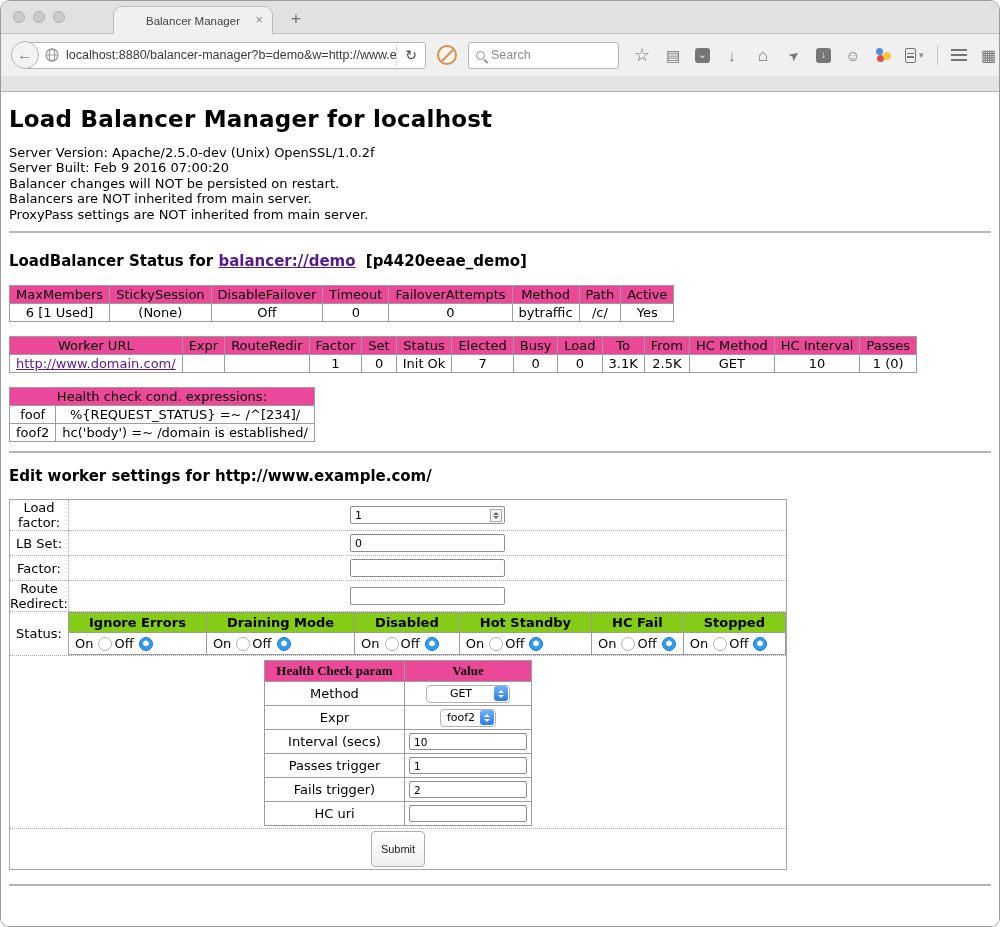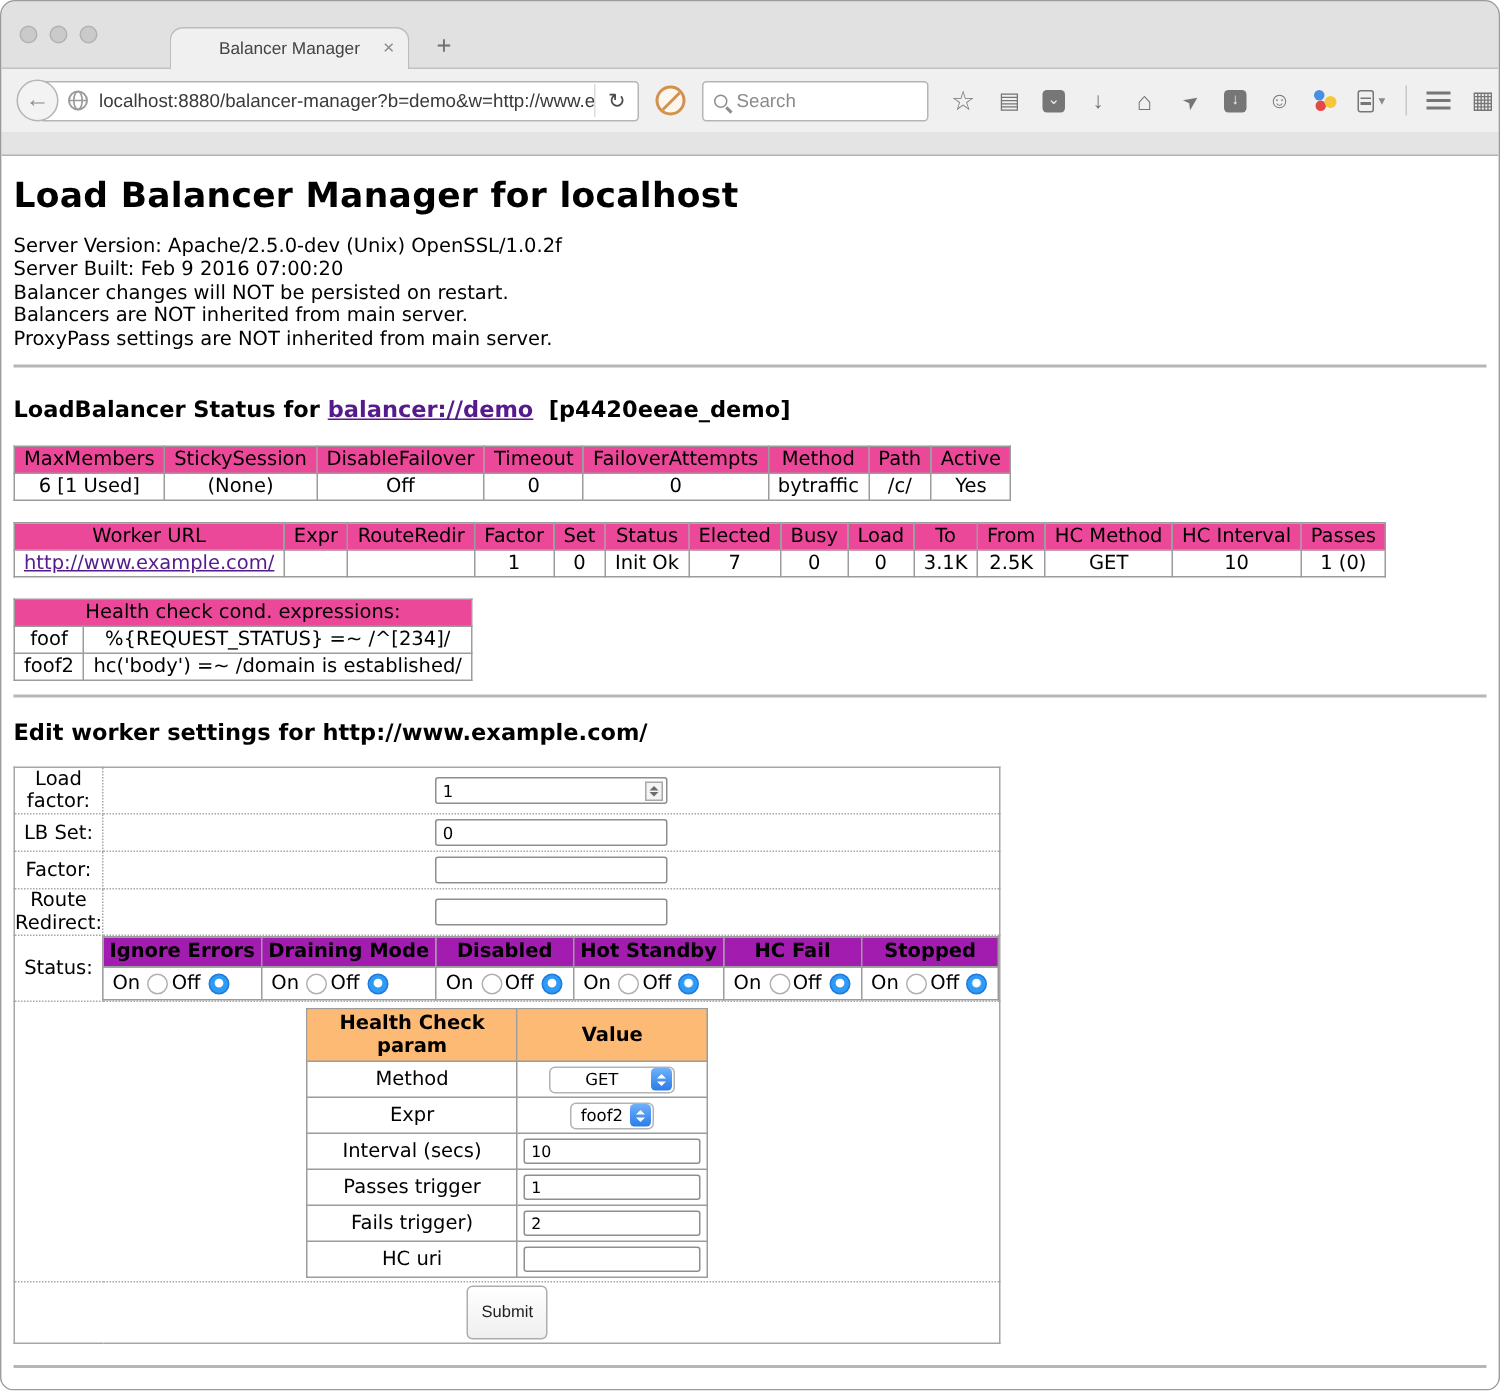--- a/index.html
+++ b/index.html
@@ -10,21 +10,21 @@
     width: 1000px; height: 927px;
     border: 1px solid #9b9b9b;
     border-radius: 10px 10px 9px 9px;
     overflow: hidden;
     background: #fff;
     position: relative;
   }
 
   
   .tabbar {
-    height: 45px; background: #e1e1e1;
+    height: 33px; background: #e1e1e1;
     border-bottom: 1px solid #c2c2c2;
     position: relative;
     display: flex; align-items: center;
     font-family: "Liberation Sans", sans-serif;
   }
   .traffic { display: flex; gap: 8px; margin-left: 12px; }
   .light { width: 12px; height: 12px; border-radius: 50%; background: #cacaca; border: 1px solid #b2b2b2; }
   .tab {
     position: absolute; left: 112px; bottom: -1px;
     width: 160px; height: 28px;
@@ -127,31 +127,31 @@
   td.fvalue { text-align: center; }
   .tinput { width: 155px; height: 18px; border: 1px solid #8e8e8e; border-radius: 2px; font-family: "DejaVu Sans", sans-serif; font-size: 11px; padding: 1px 4px; vertical-align: middle; }
   .numwrap { position: relative; display: inline-block; }
   .spinner { position: absolute; right: 3px; top: 3px; width: 12px; height: 13px; border: 1px solid #a8a8a8; background: #f4f4f4; display:flex; flex-direction:column; align-items:center; justify-content:center; gap:1px; }
   .spinner b { width: 0; height: 0; border-left: 3px solid transparent; border-right: 3px solid transparent; }
   .spin-up { border-bottom: 3px solid #6c6c6c; }
   .spin-down { border-top: 3px solid #6c6c6c; }
 
   td.status-cell { padding: 0; }
   table.status { border-collapse: collapse; font-size: 13px; margin-left: -1px; }
-  table.status th { background: #a21caf; border: 1px solid #9c9c9c; padding: 2px 4px; white-space: nowrap; }
+  table.status th { background: #84cc16; border: 1px solid #9c9c9c; padding: 2px 20px; white-space: nowrap; }
   table.status td { border: 1px solid #9c9c9c; padding: 3px 6px; }
   .rpair { display: flex; align-items: center; gap: 1px; }
   .rline { display: grid; grid-template-columns: auto 15px; column-gap: 5px; align-items: center; }
   .rline span { text-align: right; }
   input.mradio { appearance: none; -webkit-appearance: none; width: 14px; height: 14px; border-radius: 50%; border: 1px solid #b2b2b2; background: #fff; margin: 0; }
   input.mradio:checked { border: 1px solid #1f7ad9; background: radial-gradient(circle at 50% 45%, #ffffff 0 2.6px, #2e9bf7 3.2px); }
 
   td.hc-cell { padding: 4px 0 2px; text-align: center; }
   table.hc { border-collapse: collapse; font-size: 13px; margin: 0 auto; width: 268px; }
-  table.hc th { background: #fdba74; border: 1px solid #9c9c9c; padding: 2px 5px; }
+  table.hc th { background: #ec4899; border: 1px solid #9c9c9c; padding: 2px 5px; font-family: Liberation Serif, serif; }
   table.hc td { border: 1px solid #9c9c9c; padding: 2px 4px; text-align: center; height: 24px; }
   td.hc-param { width: 140px; }
   .hc-input { width: 118px; height: 17px; border: 1px solid #8e8e8e; border-radius: 2px; font-family: "DejaVu Sans", sans-serif; font-size: 10.5px; padding: 1px 4px; }
 
   .mac-select { display: inline-flex; align-items: center; height: 18px; background: #fff; border: 1px solid #b3b3b3; border-radius: 4px; font-size: 11px; padding: 0 1px; vertical-align: middle; }
   .mac-select .sel-text { flex: 1; text-align: center; padding: 0 3px; }
   .sel-get { width: 84px; }
   .sel-expr { width: 56px; }
   .stepper { width: 14px; height: 15px; border-radius: 3px; background: linear-gradient(#6fb0f9, #2a7de9); display: flex; flex-direction: column; align-items: center; justify-content: center; gap: 2px; flex: none; }
   .stepper b { width: 0; height: 0; border-left: 3px solid transparent; border-right: 3px solid transparent; }
@@ -290,21 +290,21 @@
         <th>Busy</th>
         <th>Load</th>
         <th>To</th>
         <th>From</th>
         <th>HC Method</th>
         <th>HC Interval</th>
         <th>Passes</th>
 
       </tr>
       <tr>
-        <td class="cell-left"><a href="#">http://www.example.com/</a></td>
+        <td class="cell-left"><a href="#">http://www.domain.com/</a></td>
         <td></td>
         <td></td>
         <td>1</td>
         <td>0</td>
         <td>Init Ok</td>
         <td>7</td>
         <td>0</td>
         <td>0</td>
         <td>3.1K</td>
         <td>2.5K</td>

